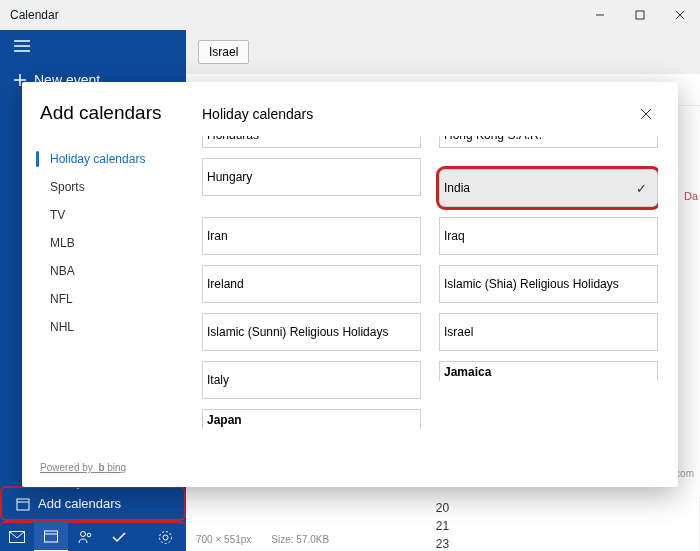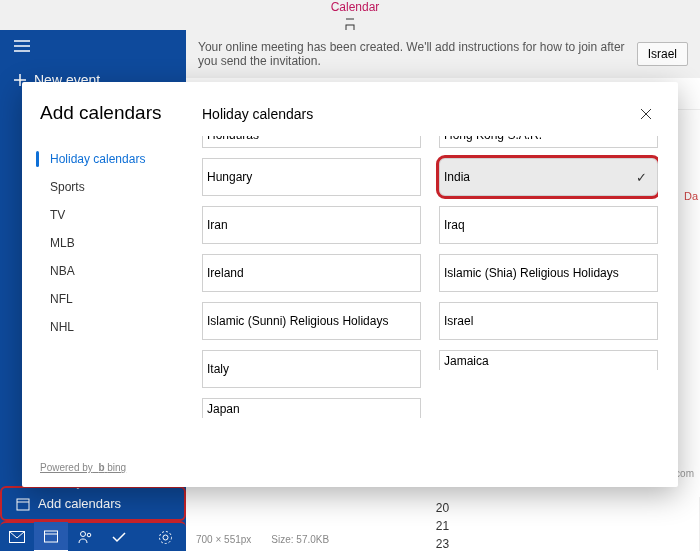--- a/index.html
+++ b/index.html
@@ -1,18 +1,18 @@
 <!DOCTYPE html>
 <html><head>
 <meta charset="utf-8">
 <style>
 * { box-sizing: border-box; margin: 0; padding: 0; font-family: "Segoe UI", sans-serif; }
 body { width: 700px; height: 551px; overflow: hidden; position: relative; background: #f0f0f0; }
 
-.titlebar { height: 30px; background: #f0f0f0; display: flex; align-items: center; font-size: 12px; color: #be185d; flex-direction: column; }
+.titlebar { height: 30px; background: #f0f0f0; display: flex; align-items: center; font-size: 12px; color: #0f172a; }
 .titlebar .title { padding-left: 10px; flex: 1; }
 .titlebar .wbtn { width: 40px; height: 30px; display: flex; align-items: center; justify-content: center; cursor: pointer; font-size: 12px; }
 
 .main { display: flex; height: 521px; }
 .sidebar { width: 186px; background: #0e4a9c; color: #fff; display: flex; flex-direction: column; position: relative; }
 .hamburger { padding: 10px 14px; cursor: pointer; }
 .newevent { padding: 10px 14px; display: flex; align-items: center; gap: 8px; font-size: 14px; cursor: pointer; }
 .addcal-row { position: absolute; bottom: 30px; left: 0; right: 0; padding: 8px 14px; display: flex; align-items: center; gap: 8px; font-size: 13px; cursor: pointer; border: 2px solid transparent; }
 .us-hol { position: absolute; bottom: 58px; left: 0; right: 0; padding: 4px 28px; display: flex; align-items: center; gap: 6px; font-size: 12px; color: rgba(255,255,255,.7); }
 .navbar { position: absolute; bottom: 0; left: 0; right: 0; height: 30px; display: flex; align-items: center; }
@@ -43,25 +43,25 @@
 .catlist .cat.active::before { content:''; position:absolute; left:-4px; top:5px; bottom:5px; width:3px; background:#0e6fd6; border-radius:2px; }
 .powered { margin-top: auto; font-size: 10px; color: #888; padding-bottom: 4px; text-decoration: underline; }
 .powered b { font-weight: 600; }
 
 .dlg-right { flex: 1; padding: 20px 20px 10px 0; display: flex; flex-direction: column;}
 .dlg-head { display: flex; align-items: center; margin-bottom: 10px; }
 .dlg-head h2 { font-size: 14px; font-weight: 400; flex: 1; }
 .closex { width: 24px; height:24px; display:flex; align-items:center; justify-content:center; cursor:pointer; font-size:14px; color:#333;}
 .grid { flex:1; overflow:hidden; display:grid; grid-template-columns: 1fr 1fr; gap: 10px 18px; align-content: start; }
 .tile { border: 1px solid #d0d0d0; background:#fff; height: 38px; display:flex; align-items:center; padding: 0 4px; font-size: 12px; cursor:pointer; position:relative; }
-.tile.selected { background:#eaeaea; }
+.tile.selected { background:#eaeaea;margin-top:11px; }
 .tile .check { position:absolute; right:10px; font-size:13px; color:#333; }
 .tile.hl { outline: 3px solid #c6232a; outline-offset: 0; border-radius: 6px; }
 .tile.cut-top { border-top:none; height: 20px; align-items:flex-start; padding-top:0; margin-top:-8px;}
-.tile.cut-bot { border-bottom:none; height: 20px; }
+.tile.cut-bot { border-bottom:none; height: 20px; font-weight: bold; }
 
 svg { display:block; }
 </style>
 </head>
 <body>
 
 <div class="titlebar">
   <div class="title">Calendar</div>
   <div class="wbtn">
     <svg width="10" height="10">
@@ -143,21 +143,20 @@
         <svg width="15" height="15">
             <circle cx="7.5" cy="7.5" r="2.5" fill="none" stroke="#fff"></circle>
             <circle cx="7.5" cy="7.5" r="6" fill="none" stroke="#fff" stroke-dasharray="2 2"></circle>
           </svg>
       </div>
     </div>
   </div>
 
   <div class="content">
     <div class="notice">
-      <div class="ntext">Your online meeting has been created. We'll add instructions for how to join after you send the invitation.</div>
       <button class="dismiss">Israel</button>
     </div>
     <div class="datebar">
       <span class="ctrl">
         <svg width="14" height="14">
             <path d="M12 7a5 5 0 1 1-2-4" fill="none" stroke="#555" stroke-width="1.3"></path>
             <polyline points="10,0 10,3 13,3" fill="none" stroke="#555"></polyline>
           </svg>
       </span>
       <span class="ctrl">

